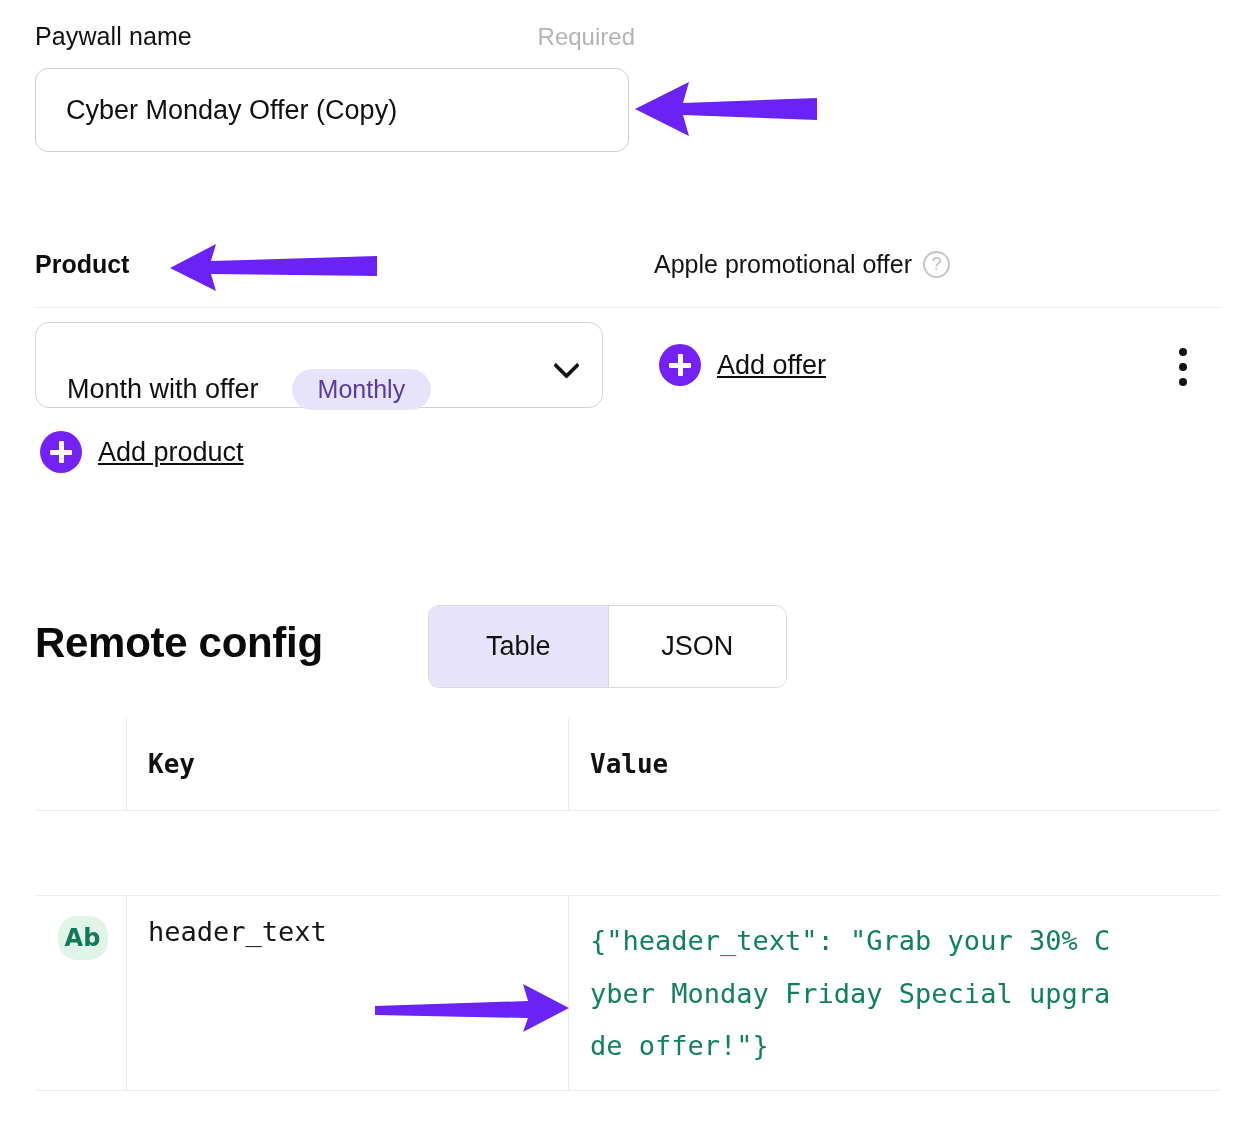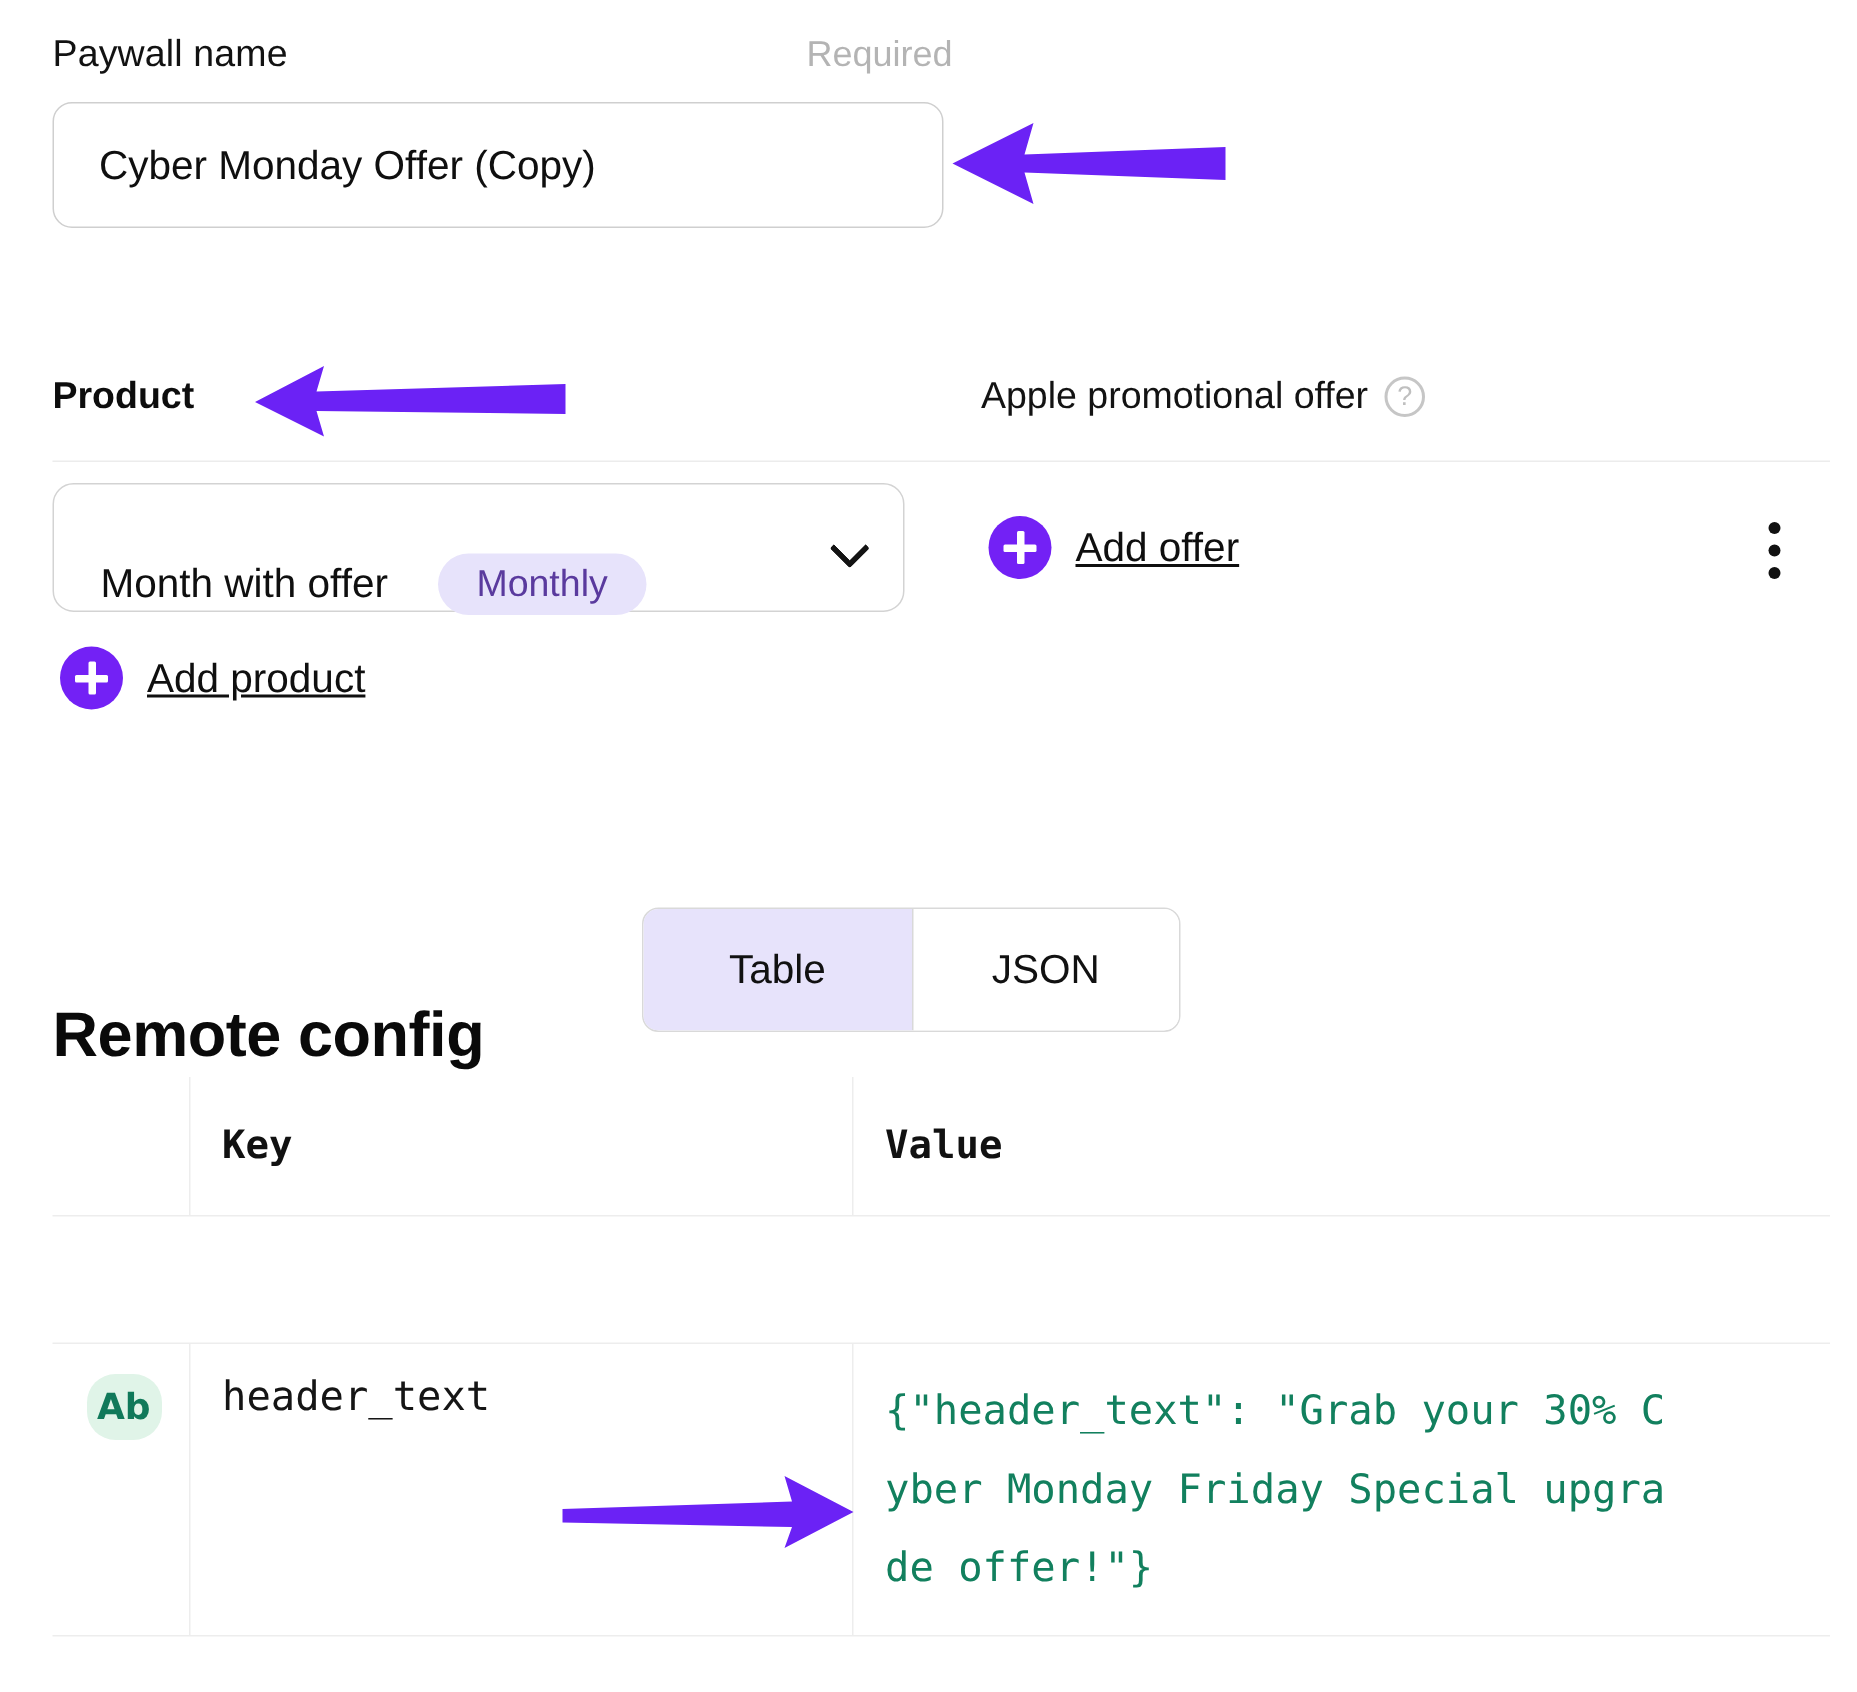--- a/index.html
+++ b/index.html
@@ -115,21 +115,20 @@
     display: flex; flex-direction: column; align-items: center;
     justify-content: space-between; padding: 2px 0;
   }
   .kebab span { width: 8px; height: 8px; border-radius: 50%; background: #111; display: block; }
 
   
   .remote-title {
     position: absolute; left: 35px; top: 619px;
     font-size: 42px; font-weight: 700; color: #0a0a0a;
     letter-spacing: -.3px;
-    margin-top: 47px;
   }
   .seg {
     position: absolute; left: 428px; top: 605px;
     width: 359px; height: 83px;
     border: 1.5px solid #d9d9d9; border-radius: 11px;
     display: flex; overflow: hidden; background: #fff;
   }
   .seg-btn {
     flex: 1 1 50%; display: flex; align-items: center; justify-content: center;
     font-size: 27px; color: #111; background: #fff;

